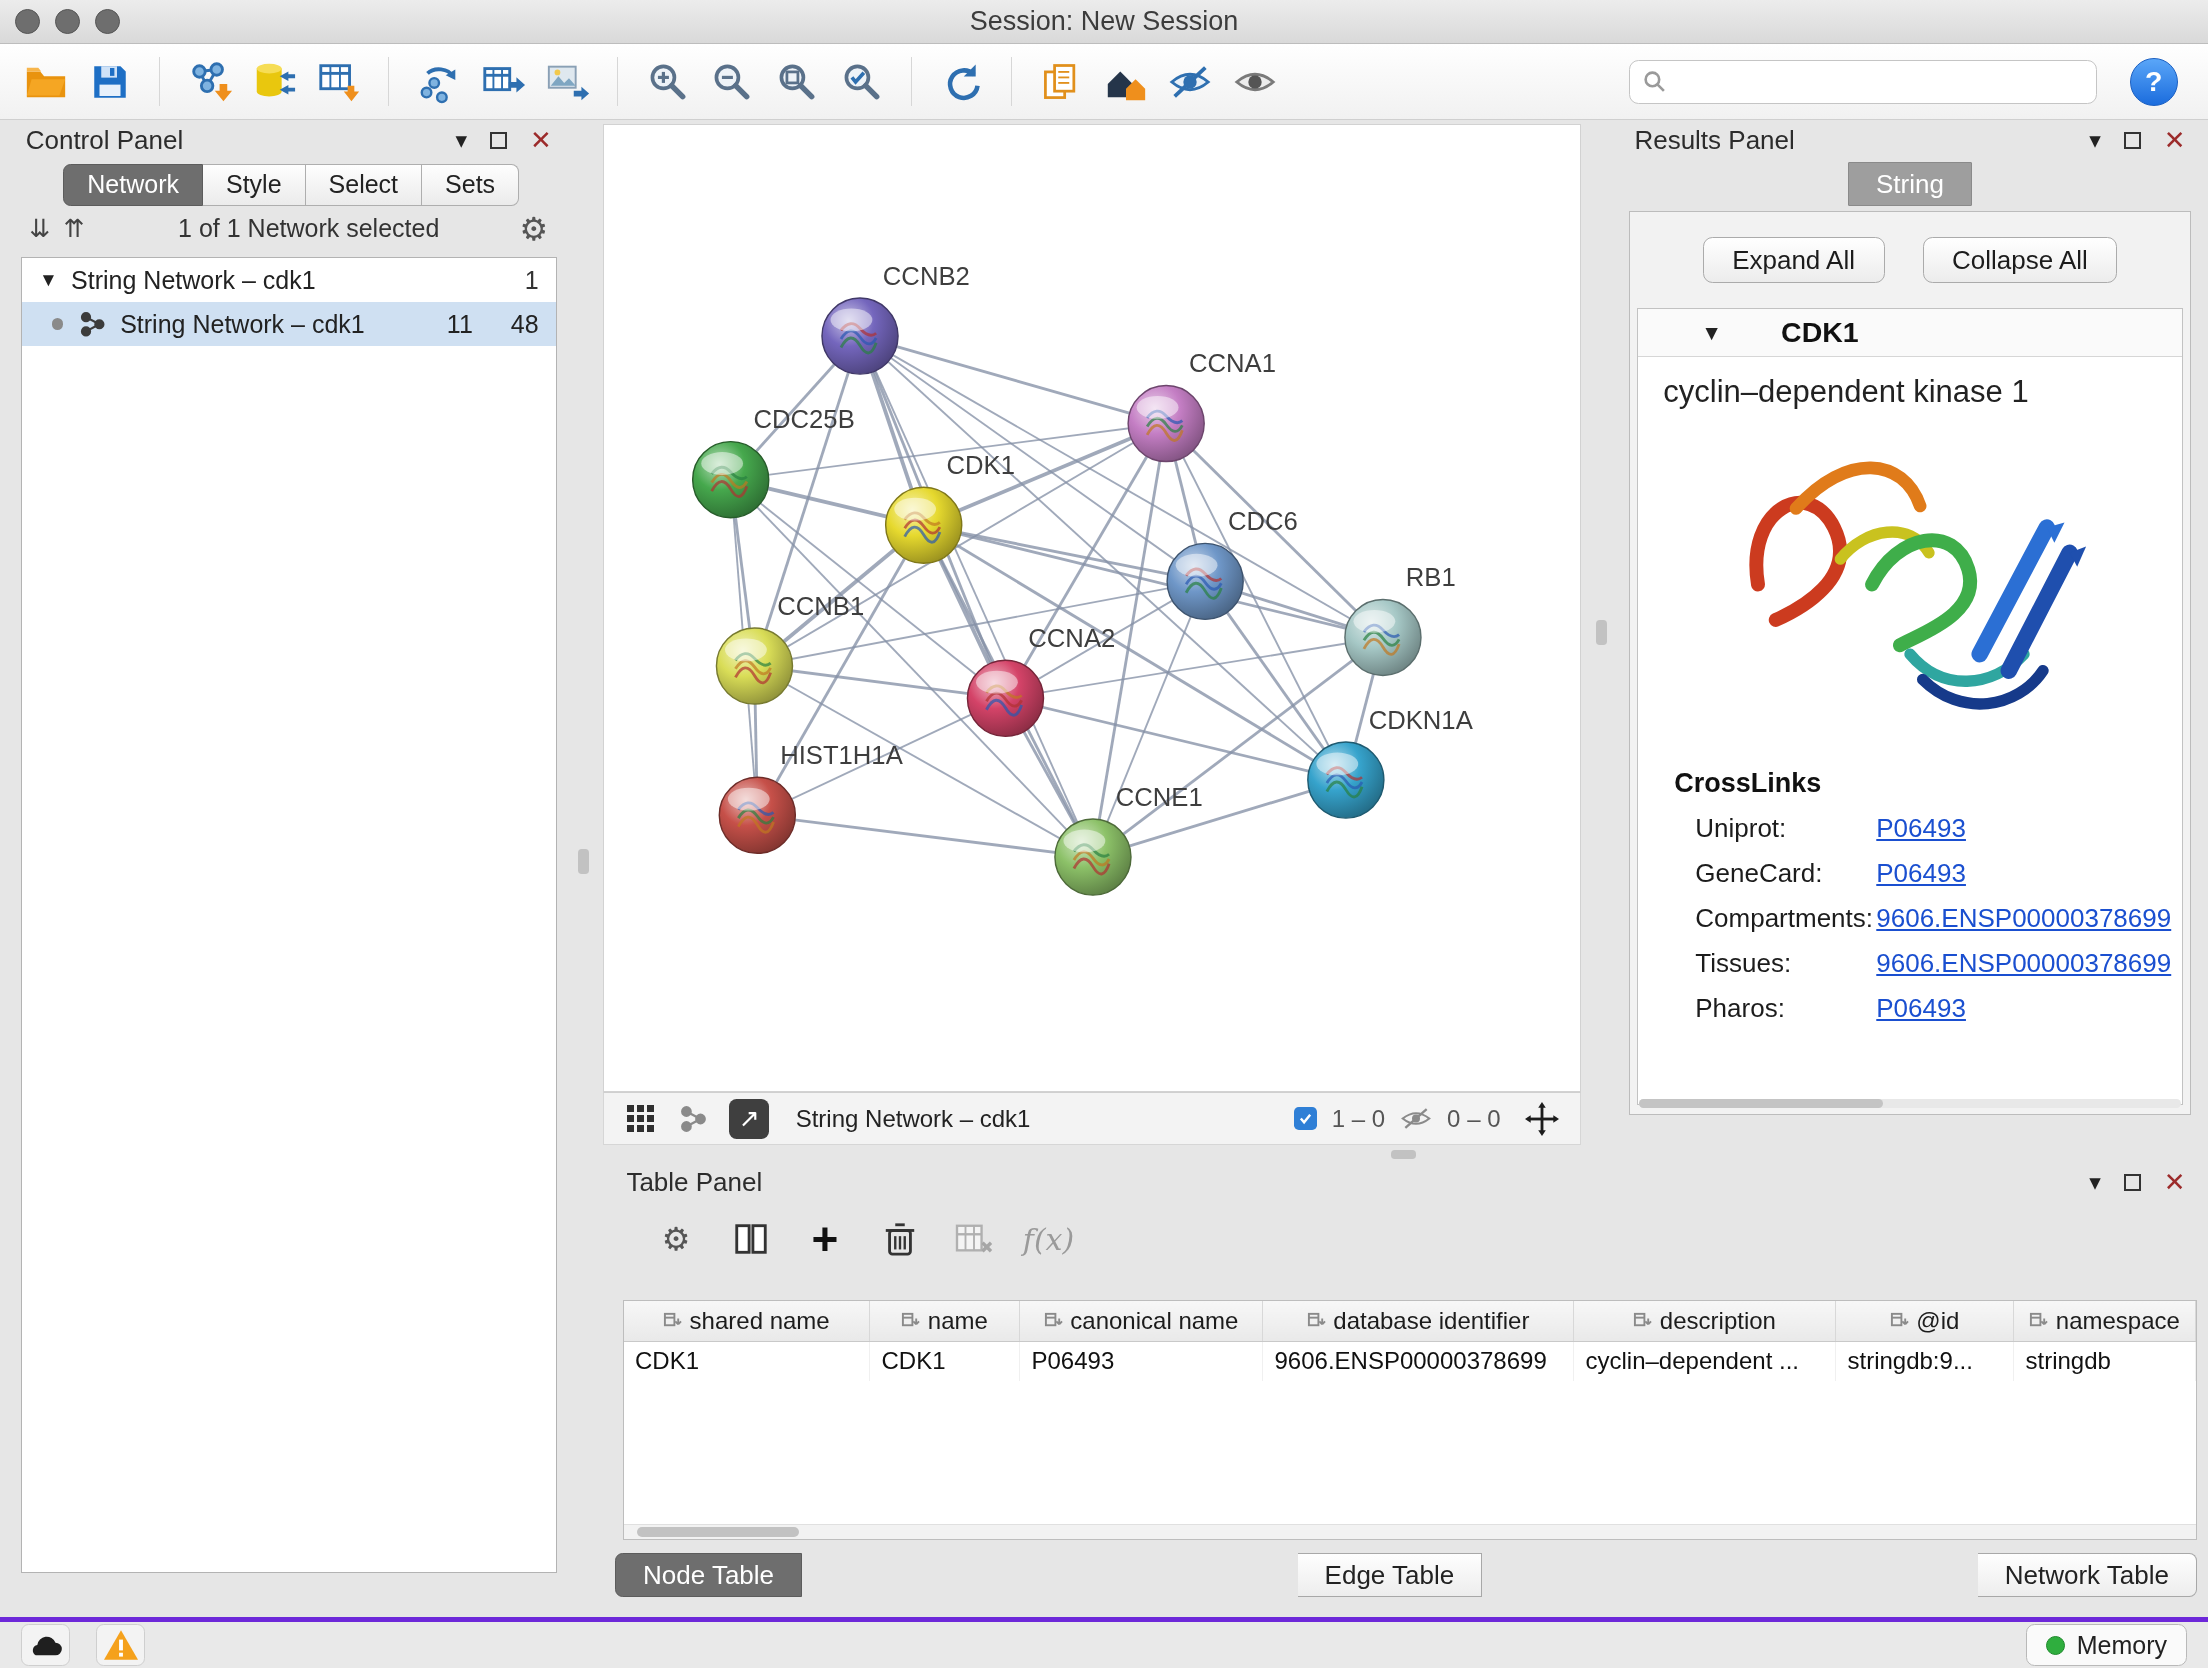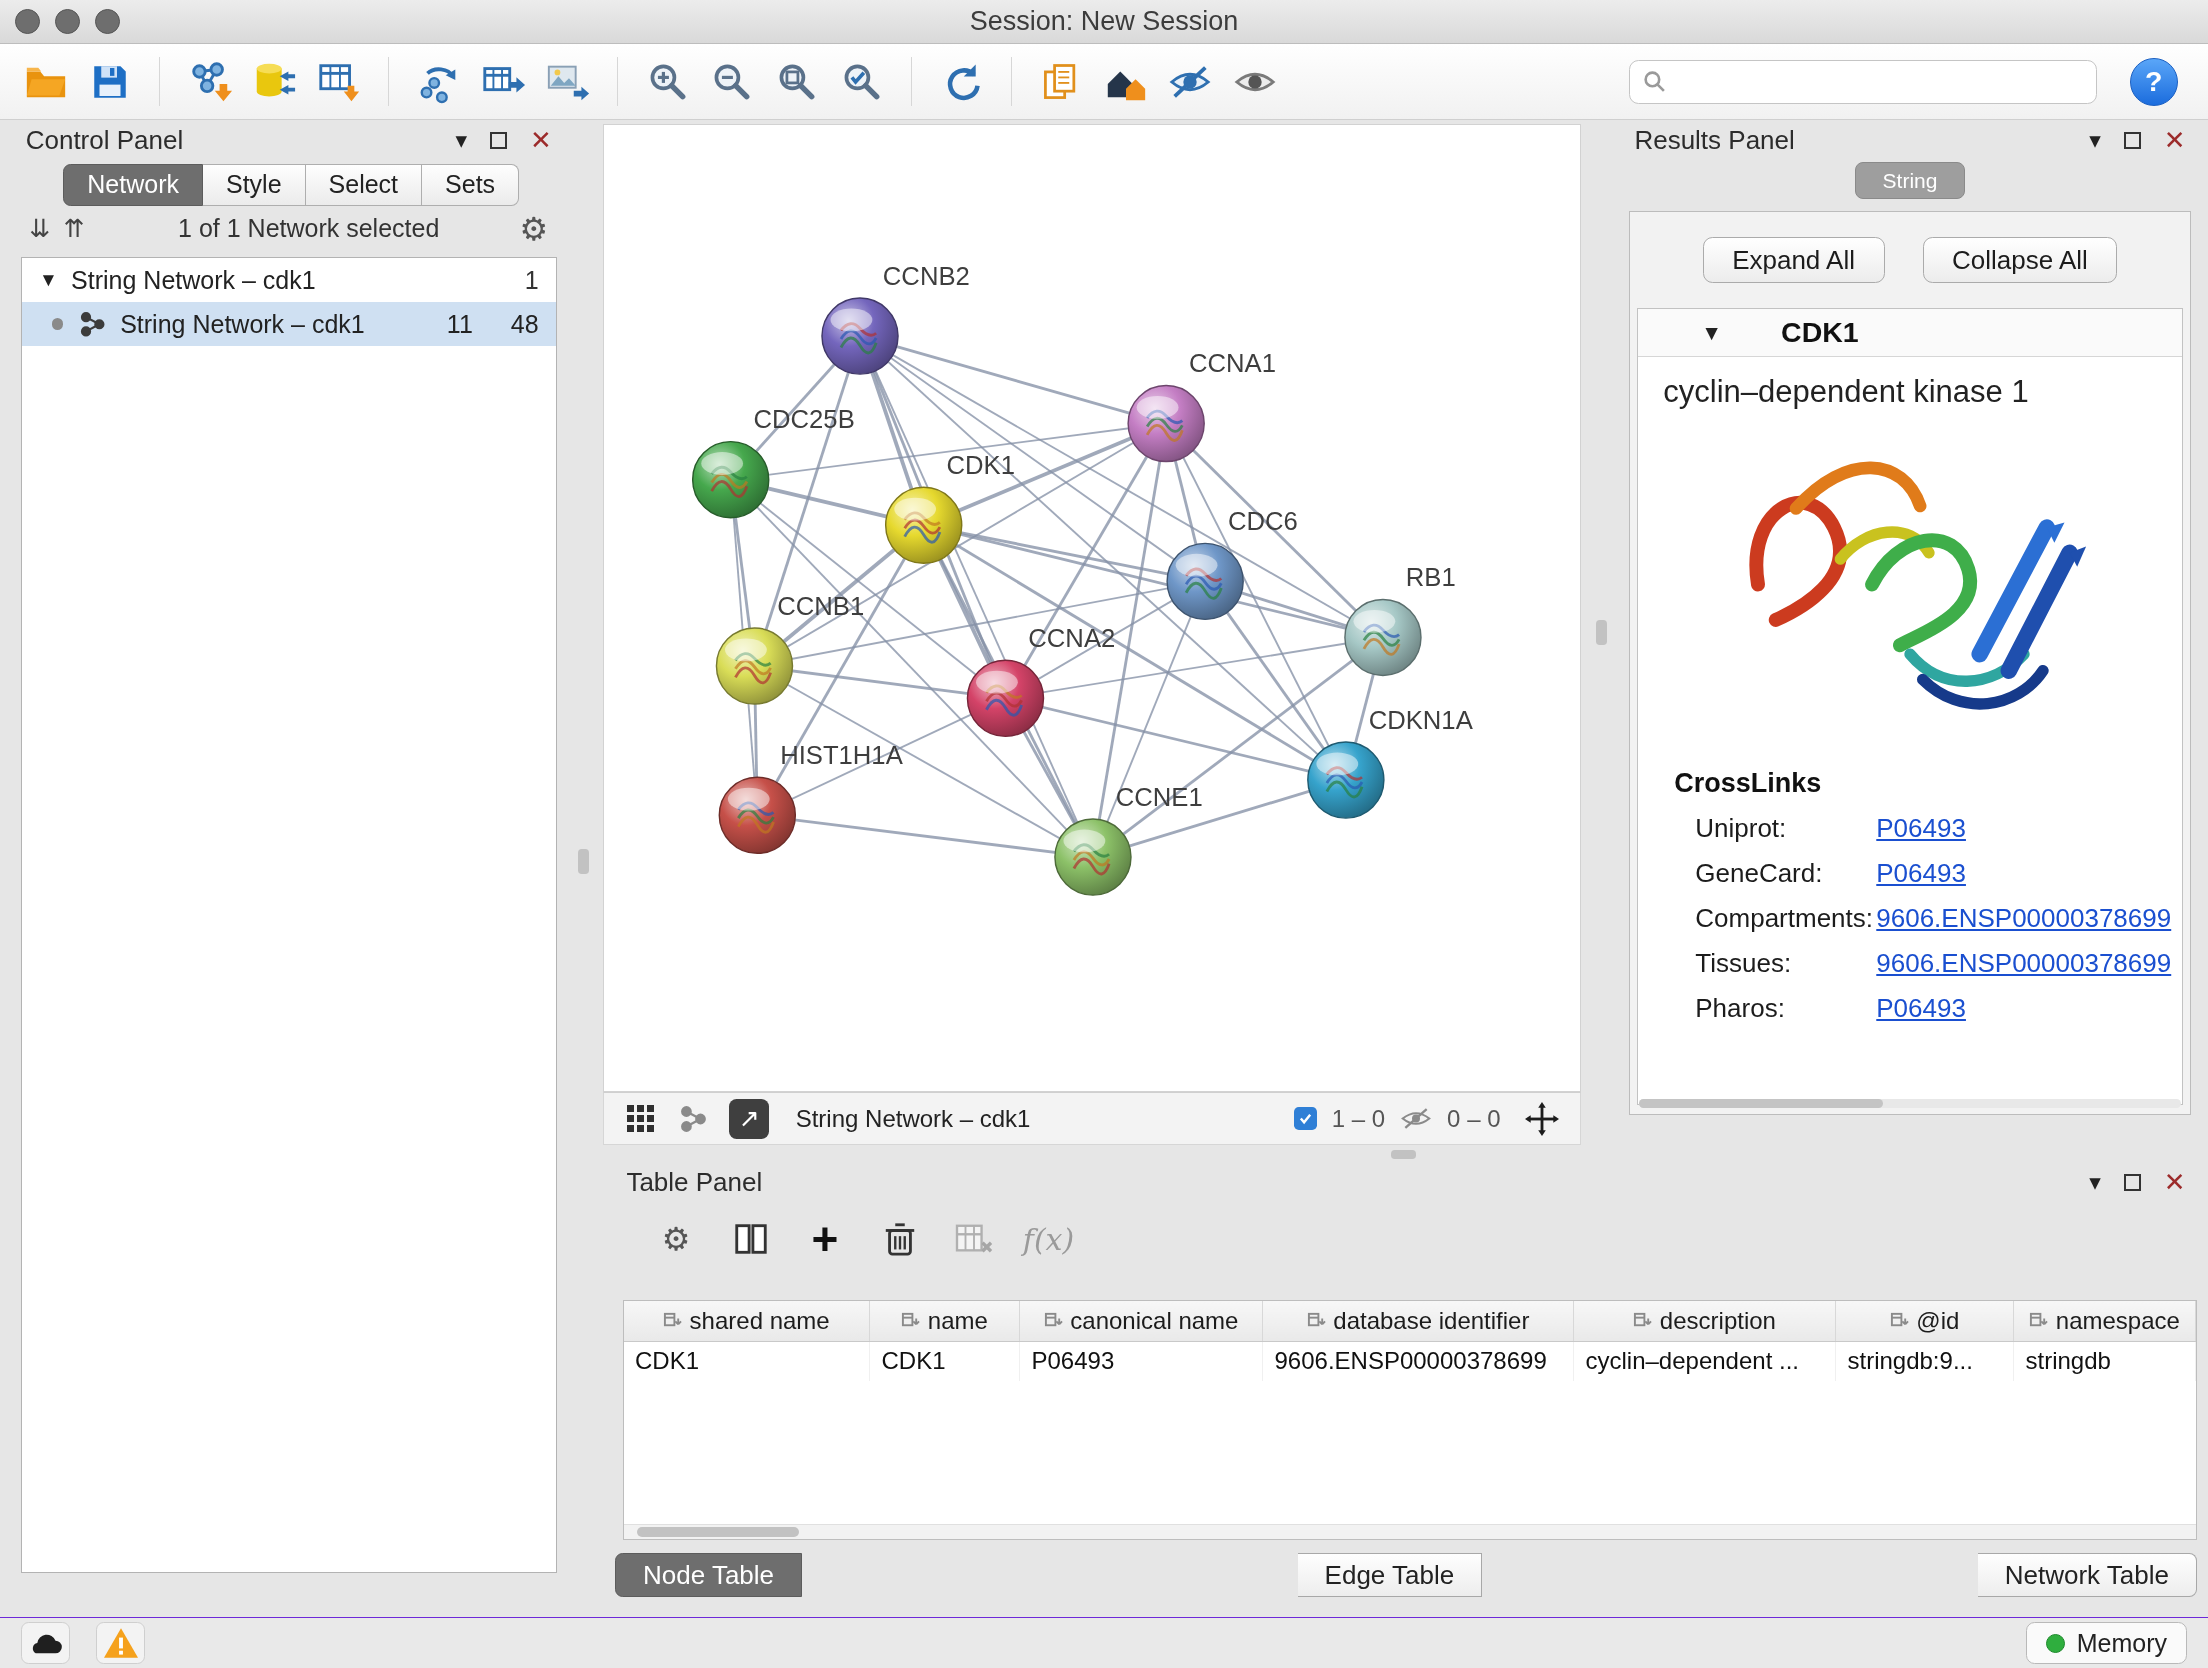--- a/index.html
+++ b/index.html
@@ -63,21 +63,21 @@
   .cf-darkbtn { width:40px; height:40px; background:#3f3f3f; border-radius:7.6px; color:#fff; font-size:25px;
     display:flex; align-items:center; justify-content:center; }
   .cf-right { margin-left:auto; display:flex; align-items:center; gap:15px; color:#555; }
   .cf-title { margin-left:5.7px; color:#222; }
   .checkbox { width:23px; height:23px; background:#2f7fd6; border-radius:4.8px; display:flex; align-items:center; justify-content:center; }
   .splitter-dot { position:absolute; background:#c2c2c2; border-radius:3.8px; }
 
   
   .results-panel { position:absolute; left:1623px; top:120px; width:574px; height:995px; }
   .string-badge { margin:1.9px auto 0 auto; width:fit-content; padding:5.7px 27px; background:#9e9e9e; border:1px solid #8a8a8a;
-    border-radius:8px; color:#fff; font-size:21px; }
+    border-radius:1px; color:#fff; font-size:26px; }
   .rp-content { position:absolute; left:5.7px; right:5.7px; top:91px; bottom:0; background:#f2f2f2; border:1px solid #bcbcbc; padding:25px 7.6px 9.5px 7.6px; }
   .rp-buttons { display:flex; justify-content:center; gap:38px; }
   .btn { height:46px; padding:0 28.5px; font-size:26px; color:#1c1c1c; background:linear-gradient(#ffffff,#ececec);
     border:1px solid #ababab; border-radius:9.5px; display:flex; align-items:center; }
   .gene-section { margin-top:25px; border:1px solid #c2c2c2; background:#fff; height:797px; }
   .gene-header { display:flex; align-items:center; height:48px; border-bottom:1px solid #d6d6d6; background:#fafafa; }
   .gene-header .arrow { font-size:21px; margin-left:63px; color:#222; }
   .gene-header .gene-name { font-size:28.5px; font-weight:bold; margin-left:59px; color:#111; }
   .gene-desc { font-size:31px; color:#222; margin:17px 0 0 25px; }
   .protein-wrap { display:flex; justify-content:center; margin-top:7.6px; }
@@ -109,21 +109,21 @@
   .hscroll { position:absolute; left:0; right:0; bottom:0; height:15px; background:#f2f2f2; border-top:1px solid #e0e0e0; }
   .hscroll .thumb { margin:1.9px 0 0 13.3px; width:162px; height:10.5px; background:#c2c2c2; border-radius:5.7px; }
   .tp-tabs { position:absolute; left:0; right:0; top:391px; display:flex; justify-content:space-between; }
   .tp-tabs .segbtn { height:44px; padding:0 27px; font-size:26px; border:1px solid #a8a8a8; border-left:none;
     background:linear-gradient(#fefefe,#ededed); color:#222; display:flex; align-items:center; }
   .tp-tabs .segbtn:first-child { border-left:1px solid #a8a8a8; border-radius:7.6px 0 0 7.6px; }
   .tp-tabs .segbtn:last-child { border-radius:0 7.6px 7.6px 0; }
   .tp-tabs .segbtn.selected { background:#6e6e6e; color:#fff; border-color:#5c5c5c; }
 
   
-  .statusbar { position:absolute; left:0; bottom:0; width:100%; height:51px; background:#e9e9e9; border-top:1px solid #6d28d9;
+  .statusbar { position:absolute; left:0; bottom:0; width:100%; height:51px; background:#e9e9e9; border-top:5px solid #6d28d9;
     display:flex; align-items:center; padding:16px 21px; gap:26px; }
   .sb-btn { width:49px; height:42px; display:flex; align-items:center; justify-content:center; background:#f3f3f3;
     border:1px solid #cfcfcf; border-radius:7.6px; }
   .memory-btn { margin-left:auto; height:42px; padding:0 19px; display:flex; align-items:center; gap:11.4px;
     background:#fafafa; border:1px solid #b9b9b9; border-radius:8.6px; font-size:25px; color:#222; }
   .memdot { width:19px; height:19px; border-radius:50%; background:#2fae3e; border:1px solid #1f8a2d; }
 </style>
 </head>
 <body>
 

